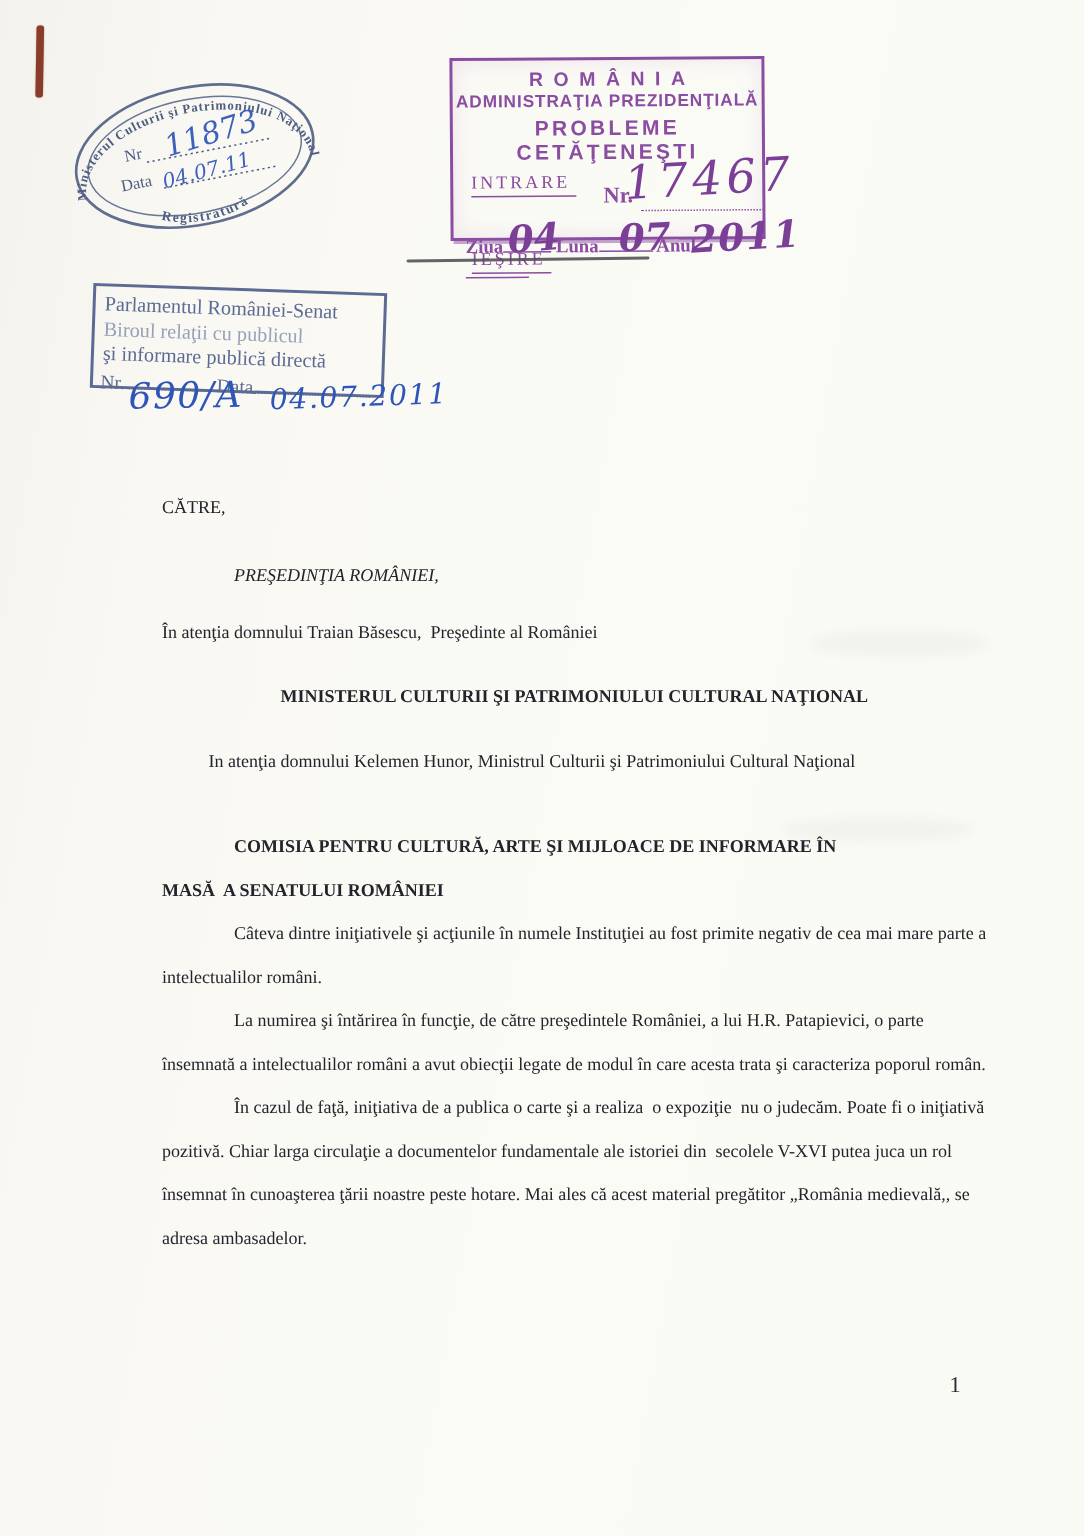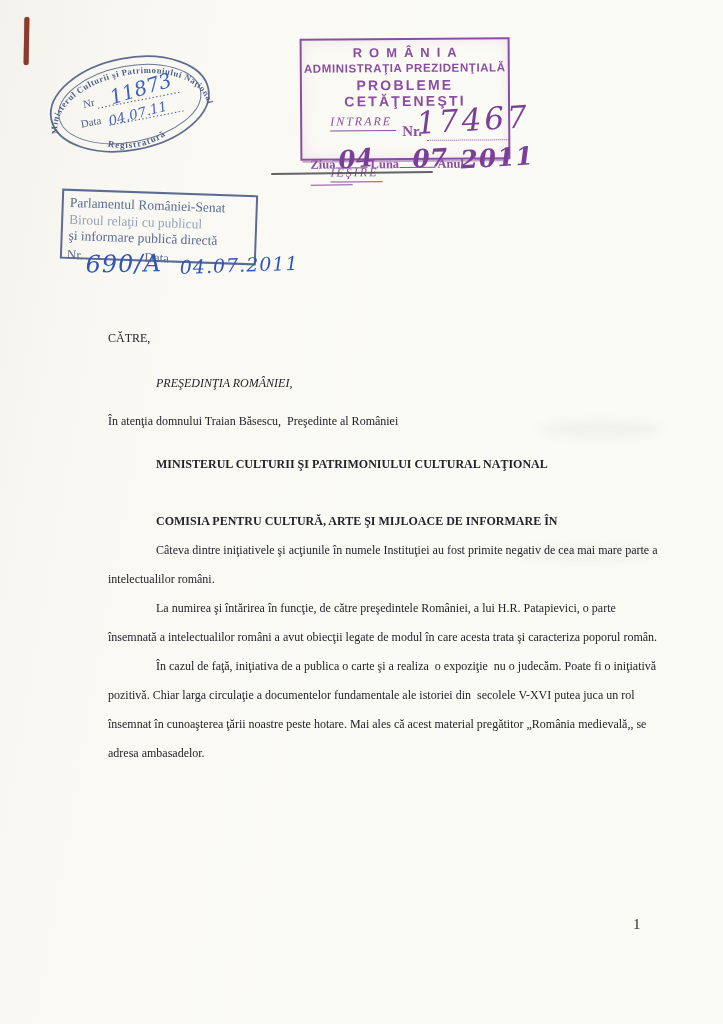--- a/index.html
+++ b/index.html
@@ -36,21 +36,21 @@
     color:var(--purple-ink,#8b4da1);
     font-family:"Liberation Sans",sans-serif;
     transform:rotate(-.4deg);
     box-sizing:border-box;padding-top:5px;
   }
   .ps-country{text-align:center;font-size:13px;letter-spacing:7px;font-weight:600;padding-left:7px;}
   .ps-office{text-align:center;font-size:11.5px;letter-spacing:.6px;font-weight:600;margin-top:2px;}
   .ps-dept{text-align:center;font-size:14px;letter-spacing:2.2px;font-weight:bold;margin-top:3px;}
   .ps-inout{position:relative;height:40px;margin:5px 10px 0 12px;}
   .ps-intrare,.ps-iesire{
-    position:absolute;left:16px;font-style:italic;font-size:12px;letter-spacing:2px;
+    position:absolute;left:0;font-size:12px;letter-spacing:2px;
     border-bottom:1.4px solid currentColor;padding:0 4px 1px 0;font-family:"Liberation Serif",serif;
   }
   .ps-intrare{top:0;}
   .ps-iesire{top:19px;margin-top:32px;}
   .ps-nr-label{position:absolute;left:88px;top:9px;font-size:15px;font-weight:600;font-family:"Liberation Serif",serif;}
   .ps-nr-dots{position:absolute;left:113px;top:10px;width:82px;border-bottom:1.6px dotted currentColor;height:16px;}
   .ps-nr-value{
     position:absolute;left:102px;top:-12px;font-size:31px;letter-spacing:3px;
     color:var(--handwriting-purple,#7b3f97);transform:rotate(-3deg);
   }
@@ -92,21 +92,21 @@
   }
 
   
   .letter{
     position:absolute;left:108px;top:324px;width:558px;
     font-size:12px;line-height:29px;color:#23232b;
   }
   .letter .pre{white-space:pre-wrap;}
   .indent{text-indent:48px;}
   .bold{font-weight:bold;}
-  .mt16{margin-top:16px;font-style:italic;} .mt14{margin-top:14px;} .mt13{margin-top:28px;}
+  .mt16{margin-top:16px;font-style:italic;} .mt14{margin-top:14px;margin-left:31px;} .mt13{margin-top:28px;}
   .mt9{margin-top:9px;} .mt7{margin-top:7px;} .mt5{margin-top:5px;}
   .letter p{margin:0;}
 
   .pagenum{position:absolute;left:633px;top:916px;font-size:15px;color:#2a2a33;}
 </style>
 </head>
 <body>
 
 <div class="page">
 
@@ -169,22 +169,24 @@
     </div>
     <span class="ss-nr-value handwriting">690/A</span>
     <span class="ss-date-value handwriting">04.07.2011</span>
   </div>
 
   <div class="letter">
     <div>CĂTRE,</div>
     <div class="indent mt16">PREŞEDINŢIA ROMÂNIEI,</div>
     <div class="pre mt9">În atenţia domnului Traian Băsescu,  Preşedinte al României</div>
     <div class="indent bold mt14">MINISTERUL CULTURII ŞI PATRIMONIULUI CULTURAL NAŢIONAL</div>
+    <div class="mt14">In atenţia domnului Kelemen Hunor, Ministrul Culturii şi Patrimoniului Cultural Naţional</div>
     <div class="bold mt13">
       <div class="indent">COMISIA PENTRU CULTURĂ, ARTE ŞI MIJLOACE DE INFORMARE ÎN</div>
+      <div class="pre">MASĂ  A SENATULUI ROMÂNIEI</div>
     </div>
     <p class="indent pre mt7">Câteva dintre iniţiativele şi acţiunile în numele Instituţiei au fost primite negativ de cea mai mare parte a intelectualilor români.</p>
     <p class="indent pre mt5">La numirea şi întărirea în funcţie, de către preşedintele României, a lui H.R. Patapievici, o parte însemnată a intelectualilor români a avut obiecţii legate de modul în care acesta trata şi caracteriza poporul român.</p>
     <p class="indent pre mt7">În cazul de faţă, iniţiativa de a publica o carte şi a realiza  o expoziţie  nu o judecăm. Poate fi o iniţiativă pozitivă. Chiar larga circulaţie a documentelor fundamentale ale istoriei din  secolele V-XVI putea juca un rol însemnat în cunoaşterea ţării noastre peste hotare. Mai ales că acest material pregătitor „România medievală,, se adresa ambasadelor.</p>
   </div>
 
   <div class="pagenum">1</div>
 </div>
 
 </body></html>

